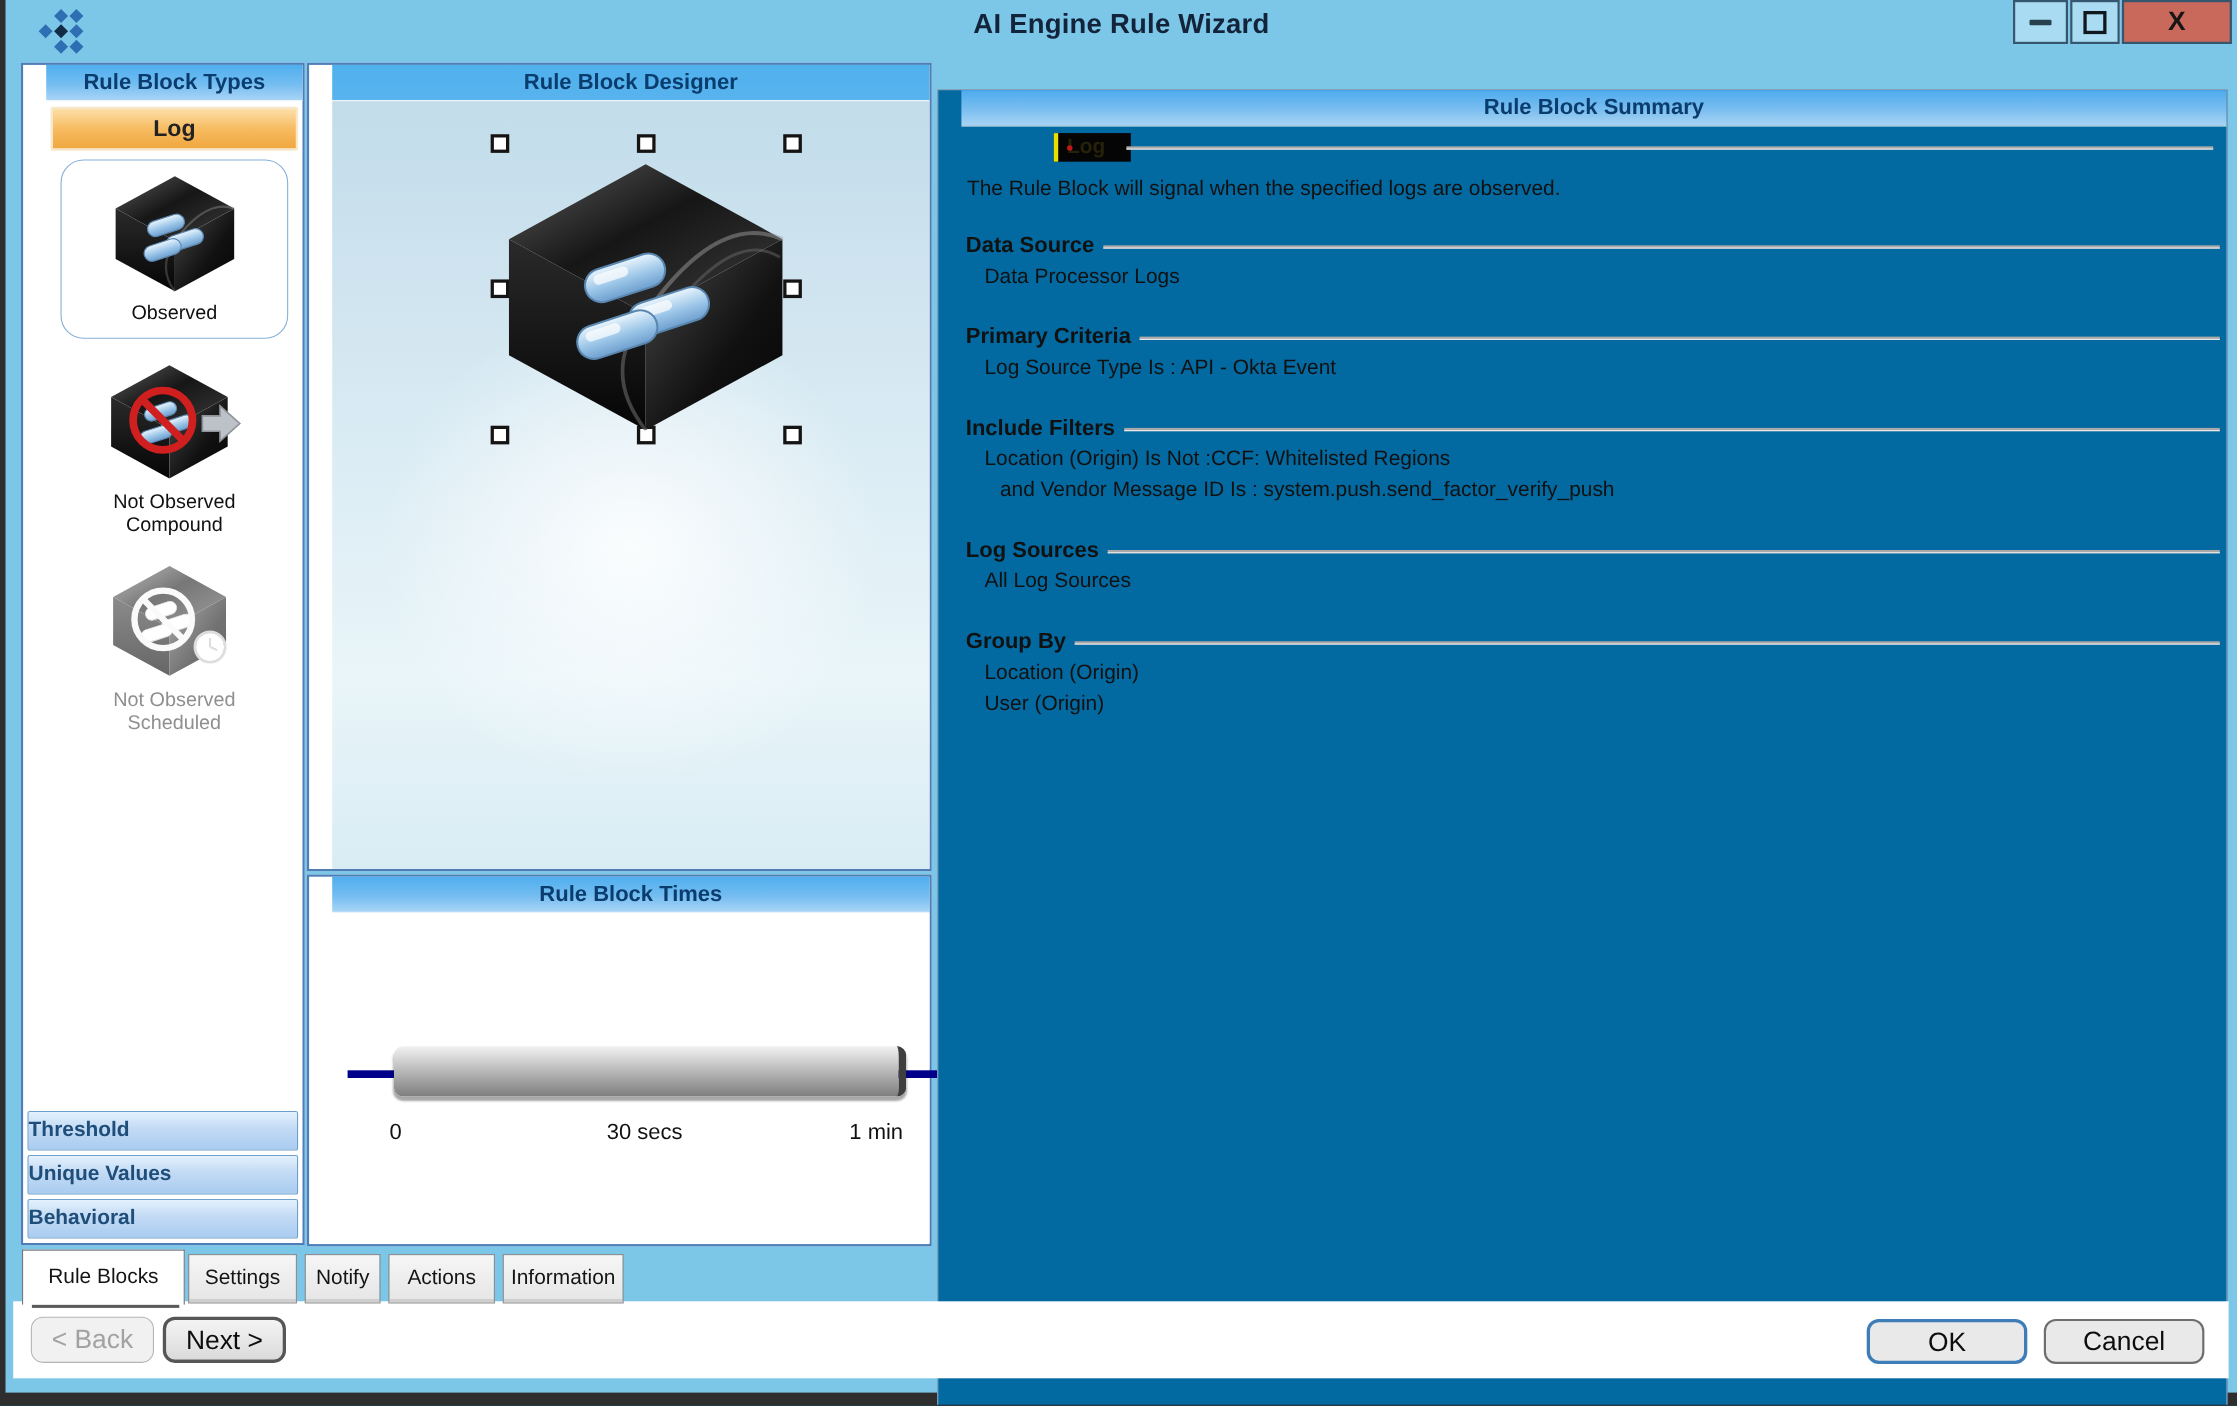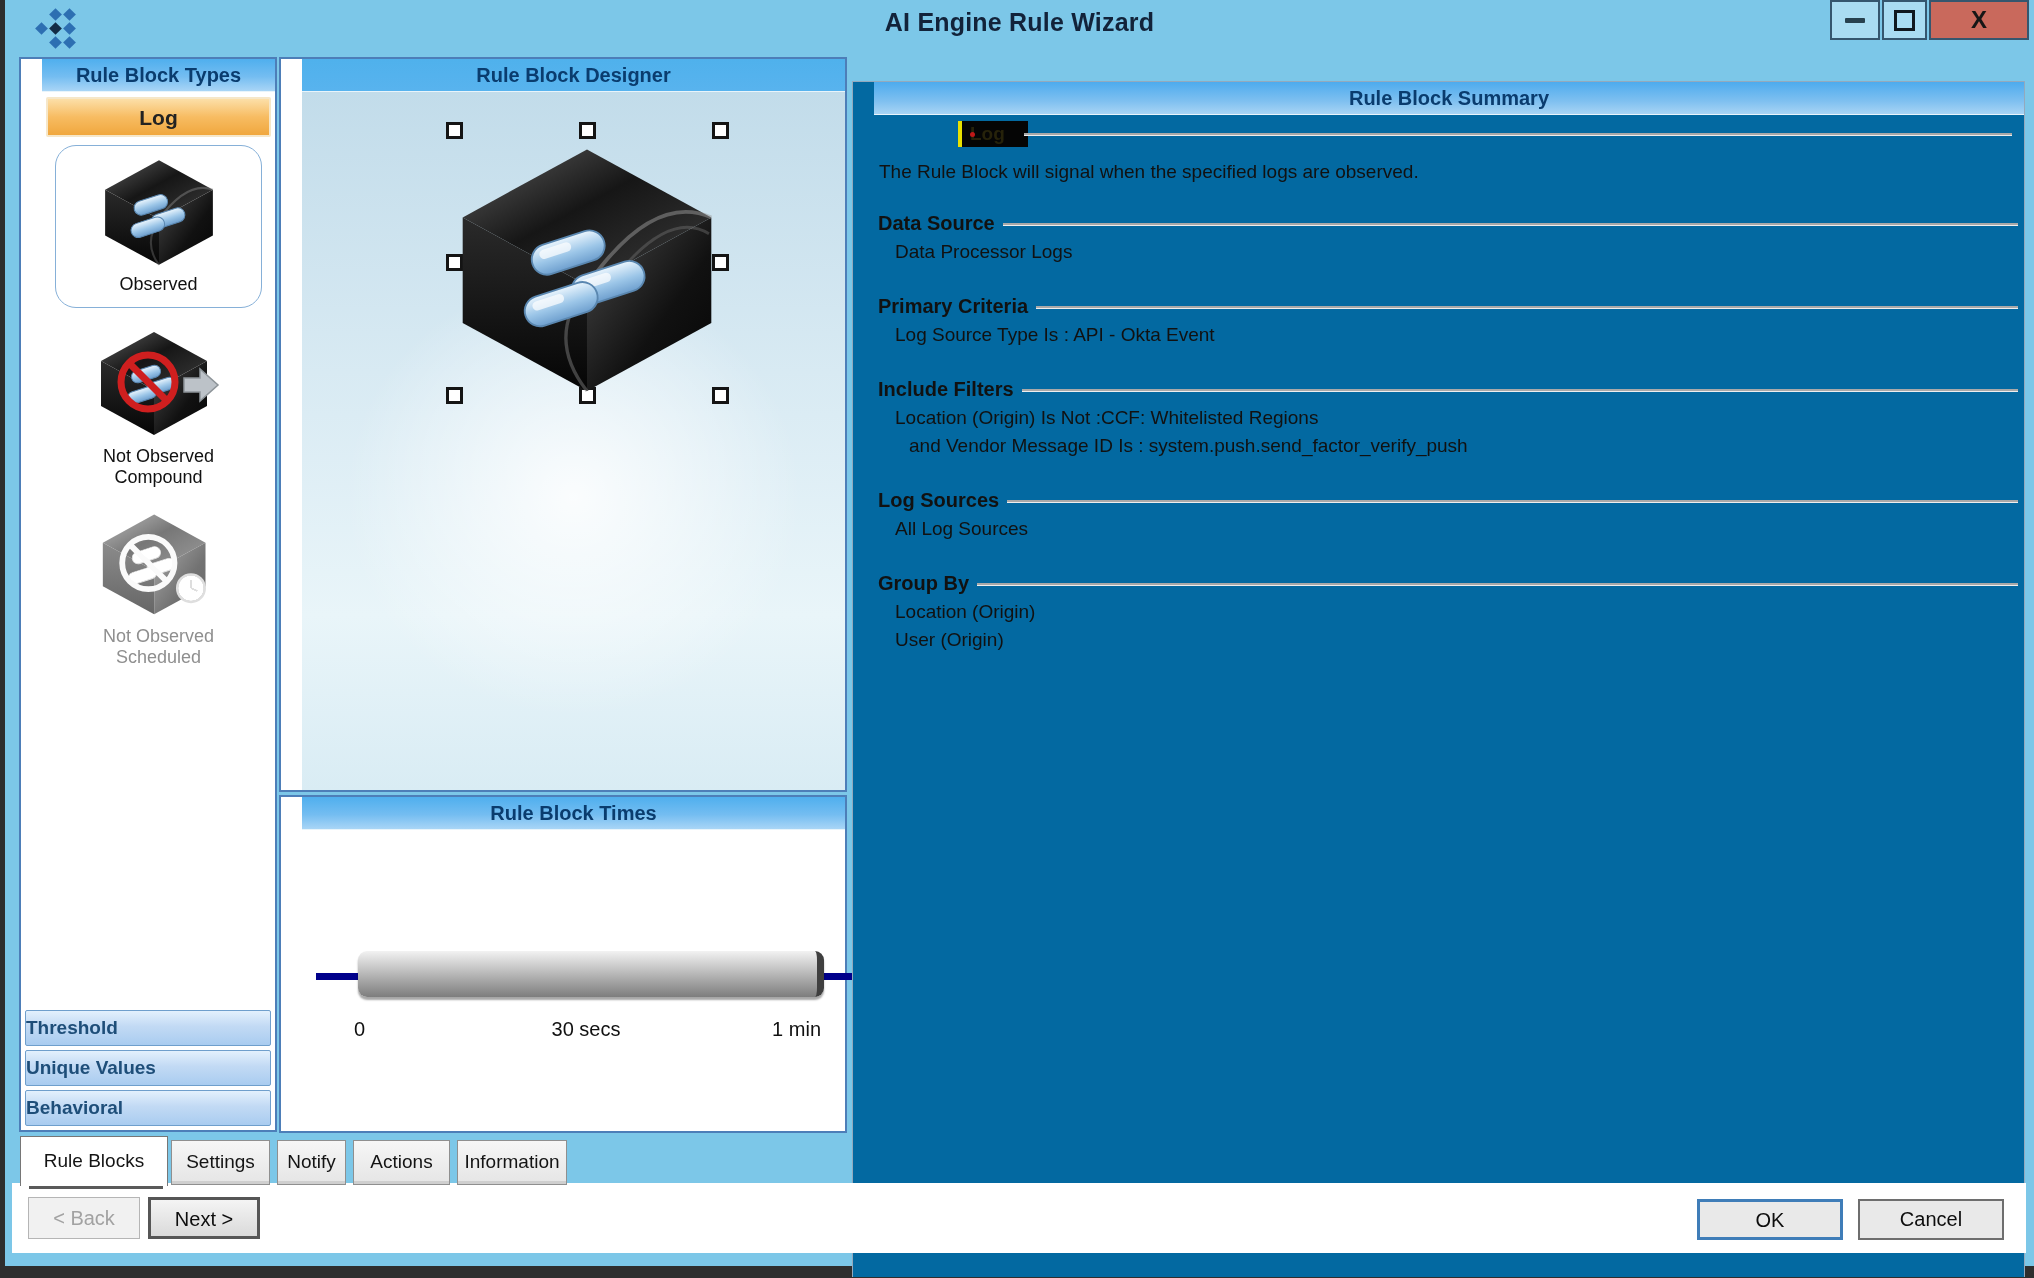--- a/index.html
+++ b/index.html
@@ -98,21 +98,21 @@
   .tab{position:absolute;box-sizing:border-box;text-align:center;font-size:19px;color:#141414;cursor:pointer;}
   .tab-active{left:15px;top:1136px;width:148px;height:50px;line-height:48px;background:#fff;
               border:1px solid #767676;border-bottom:none;z-index:6;}
   .tab-idle{top:1140px;height:45px;line-height:42px;background:linear-gradient(180deg,#f6f6f6,#e5e5e5);
             border:1px solid #8f8f8f;box-shadow:inset 0 -3px 0 #cfcfcf;}
   .tab-settings{left:166px;width:99px;}
   .tab-notify{left:272px;width:69px;}
   .tab-actions{left:348px;width:97px;}
   .tab-info{left:452px;width:110px;}
 
-  .navbtn{position:absolute;box-sizing:border-box;text-align:center;font-size:20px;cursor:pointer;z-index:7;}
+  .navbtn{position:absolute;box-sizing:border-box;text-align:center;font-size:24px;cursor:pointer;z-index:7;border-radius:11px;}
   .btn-back{left:23px;top:1197px;width:112px;height:42px;line-height:40px;color:#a2a2a2;
             background:#f1f1f1;border:1px solid #b5b5b5;}
   .btn-next{left:143px;top:1197px;width:112px;height:42px;line-height:38px;color:#0d0d0d;
             background:linear-gradient(180deg,#f4f4f4,#dadada);border:3px solid #565656;}
   .btn-ok{left:1692px;top:1199px;width:146px;height:41px;line-height:37px;color:#0d0d0d;
           background:#e9e9e9;border:3px solid #3f7db8;}
   .btn-cancel{left:1853px;top:1199px;width:146px;height:41px;line-height:37px;color:#0d0d0d;
           background:#e9e9e9;border:2px solid #6e6e6e;}
 </style>
 </head>

